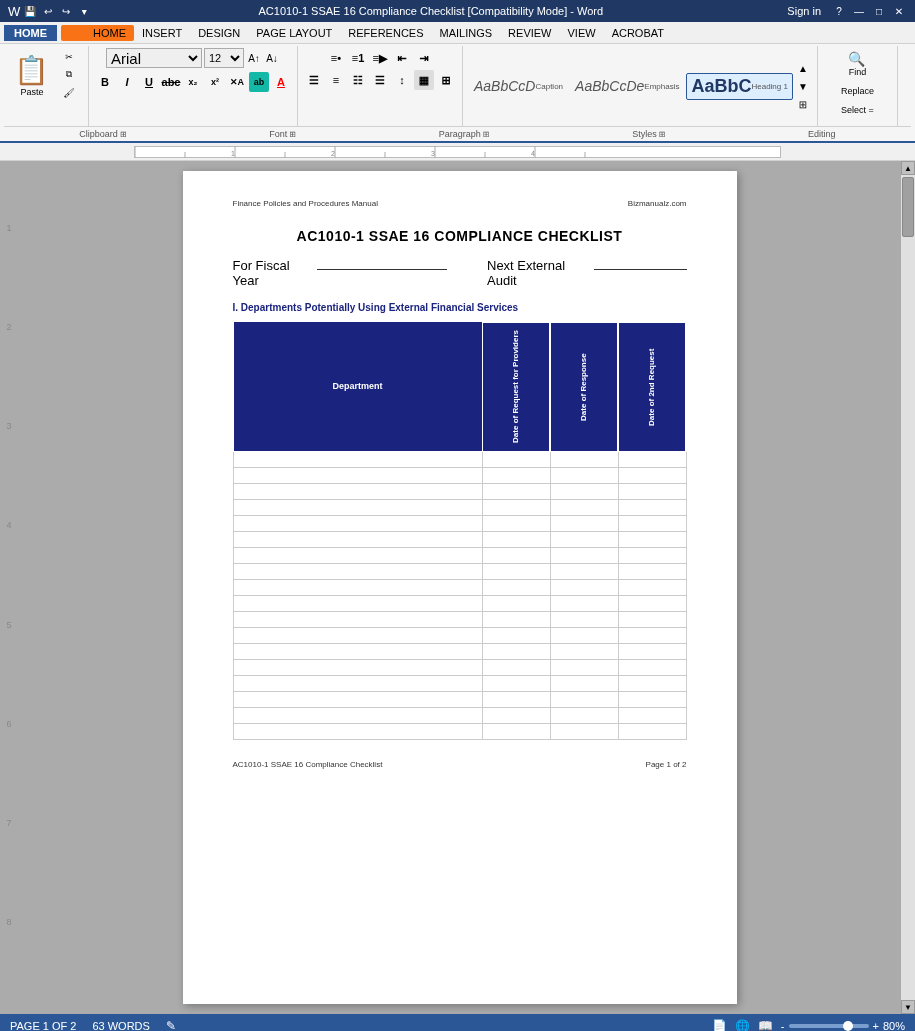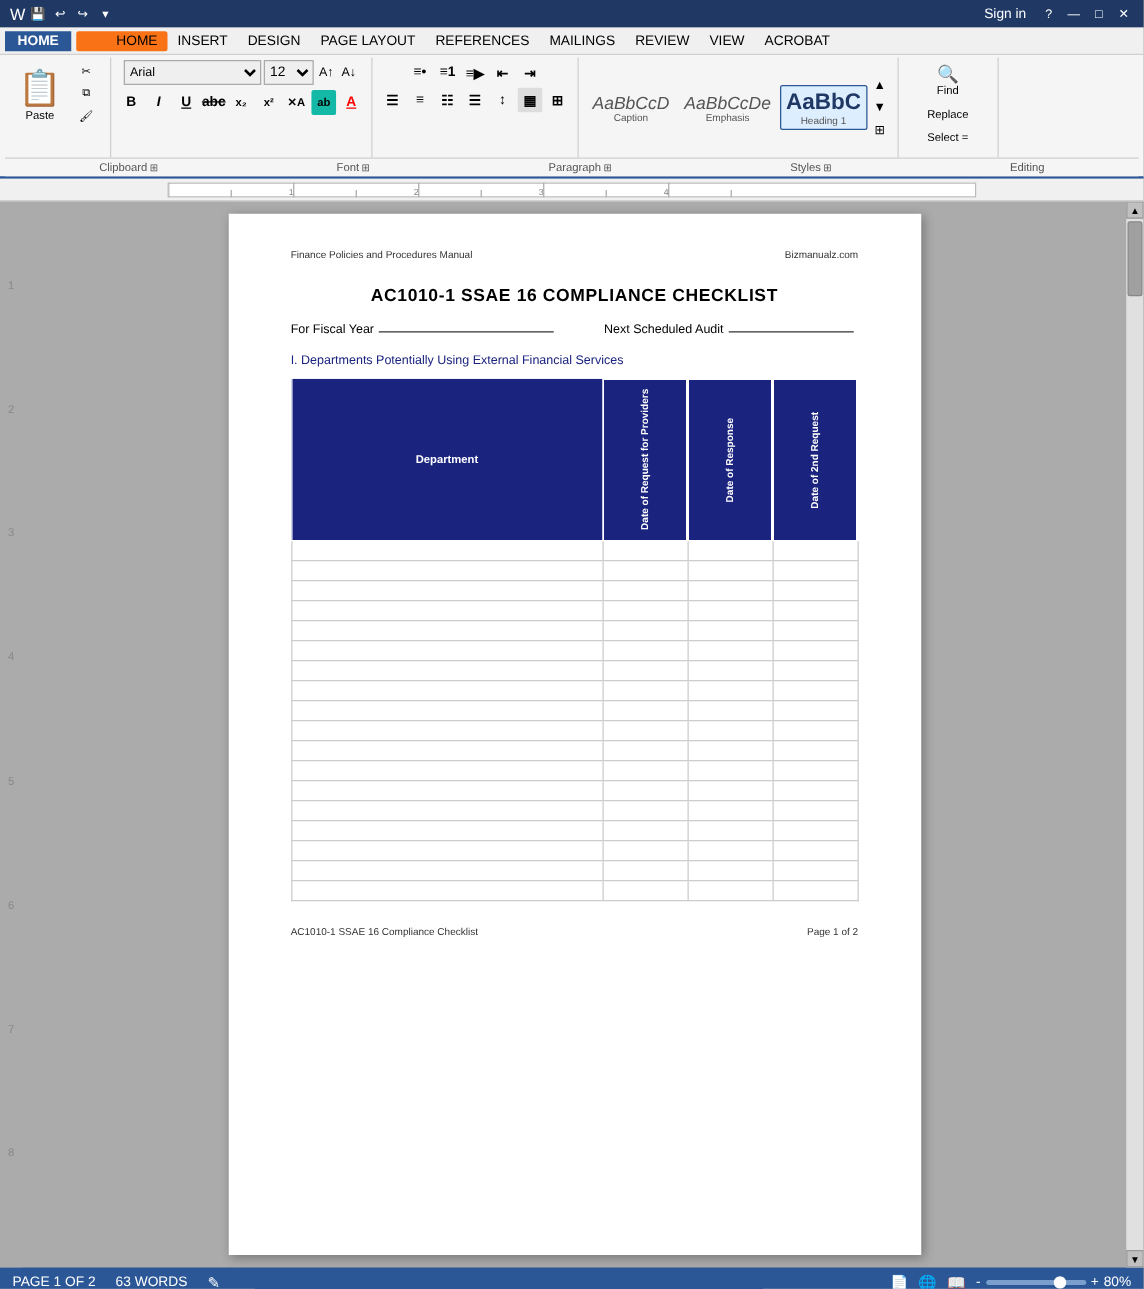--- a/index.html
+++ b/index.html
@@ -108,23 +108,23 @@
     .font-group {
       min-width: 180px;
     }
     .font-row {
       display: flex;
       align-items: center;
       gap: 2px;
       margin-bottom: 2px;
     }
     .font-select {
-      width: 110px;
+      width: 96px;
       height: 20px;
-      font-size: 10px;
+      font-size: 15px;
       border: 1px solid #aaa;
     }
     .size-select {
       width: 40px;
       height: 20px;
       font-size: 11px;
       border: 1px solid #aaa;
     }
     .size-btn {
       width: 16px;
@@ -151,21 +151,21 @@
     .format-btn.bold { font-weight: bold; }
     .format-btn.italic { font-style: italic; }
     .format-btn.underline { text-decoration: underline; }
 
     
     .styles-group {
       min-width: 220px;
     }
     .style-item {
       display: inline-flex;
-      flex-direction: column;
+      flex-direction: row;
       align-items: center;
       padding: 2px 4px;
       cursor: pointer;
       border: 1px solid transparent;
       border-radius: 2px;
       font-size: 9px;
       min-width: 50px;
     }
     .style-item.active { border-color: #2b5797; background: #ddeeff; }
     .style-preview-caption { font-size: 14px; color: #555; font-style: italic; }
@@ -345,36 +345,36 @@
     .doc-title {
       text-align: center;
       font-size: 14px;
       font-weight: bold;
       letter-spacing: 0.5px;
       margin-bottom: 14px;
     }
     .doc-fields {
       display: flex;
       gap: 40px;
-      font-size: 10px;
+      font-size: 13px;
       margin-bottom: 14px;
     }
     .doc-field {
       display: flex;
       align-items: baseline;
       gap: 4px;
     }
     .field-line {
       border-bottom: 1px solid #333;
       width: 140px;
       display: inline-block;
     }
     .section-title {
       font-size: 10px;
-      font-weight: normal;
+      font-weight: bold;
       color: #1a237e;
       margin-bottom: 8px;
     }
 
     
     .compliance-table {
       width: 100%;
       border-collapse: collapse;
       font-size: 8px;
     }
@@ -418,20 +418,21 @@
 <body>
 
 <div class="title-bar">
   <div class="title-bar-left">
     <span class="icon">W</span>
     <span class="title-bar-icon">💾</span>
     <span class="title-bar-icon">↩</span>
     <span class="title-bar-icon">↪</span>
     <span class="title-bar-icon">▾</span>
   </div>
+  <div class="title-bar-center">AC1010-1 SSAE 16 Compliance Checklist [Compatibility Mode] - Word</div>
   <div class="title-bar-icons">
     <span style="font-size:11px;margin-right:6px;">Sign in</span>
     <span class="title-bar-icon">?</span>
     <span class="title-bar-icon">—</span>
     <span class="title-bar-icon">□</span>
     <span class="title-bar-icon">✕</span>
   </div>
 </div>
 
 <div class="menu-bar">
@@ -616,21 +617,21 @@
       </div>
 
       <div class="doc-title">AC1010-1 SSAE 16 COMPLIANCE CHECKLIST</div>
 
       <div class="doc-fields">
         <div class="doc-field">
           <span>For Fiscal Year</span>
           <span class="field-line"></span>
         </div>
         <div class="doc-field">
-          <span>Next Scheduled Audit</span>
+          <span>Next External Audit</span>
           <span class="field-line" style="width:100px;"></span>
         </div>
       </div>
 
       <div class="section-title">I. Departments Potentially Using External Financial Services</div>
 
       <table class="compliance-table">
         <thead>
           <tr>
             <th class="dept-header">Department</th>

